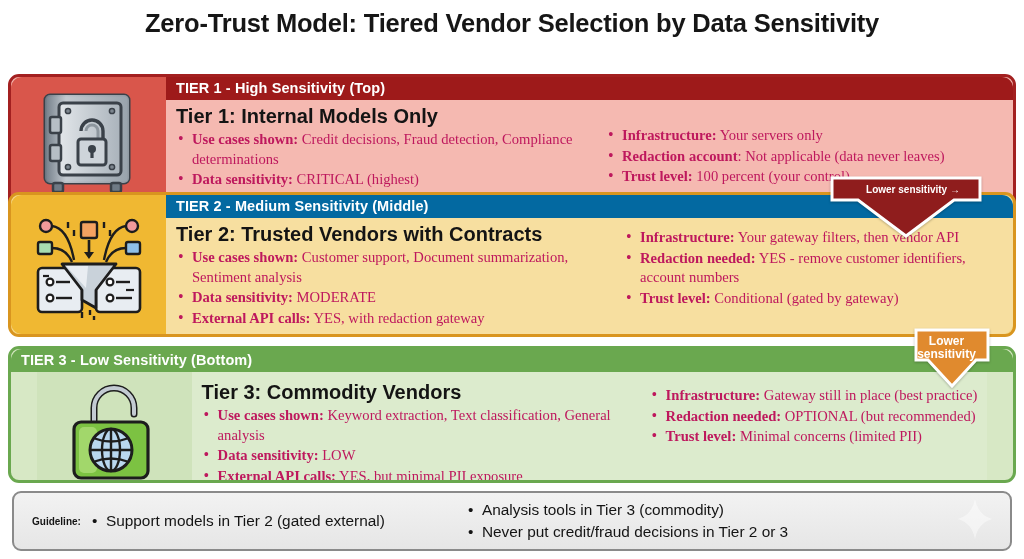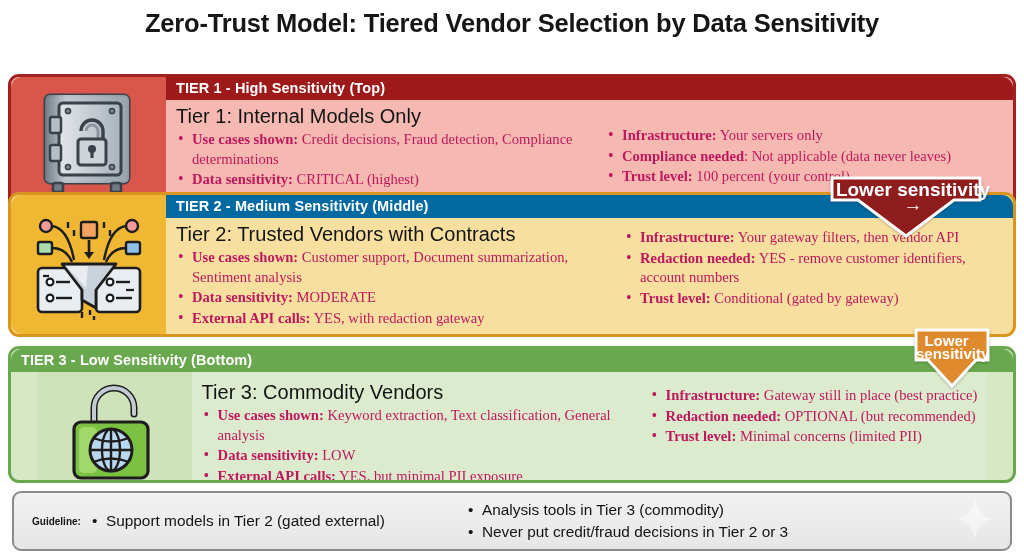--- a/index.html
+++ b/index.html
@@ -69,21 +69,21 @@
   .tier-body {
     flex: 1 1 auto;
     padding: 4px 10px 4px 10px;
     display: flex;
   }
   .body-left { flex: 0 0 430px; }
   .body-right { flex: 1 1 auto; padding-top: 22px; }
 
   .tier-title {
     font-size: 20px;
-    font-weight: normal;
+    font-weight: bold;
     color: #141414;
     line-height: 25px;
     margin-bottom: 1px;
     white-space: nowrap;
   }
   ul.bul { list-style: none; }
   ul.bul li {
     position: relative;
     padding-left: 16px;
     font-size: 14.6px;
@@ -151,26 +151,26 @@
     position: absolute;
     color: #ffffff;
     font-weight: bold;
     text-align: center;
     line-height: 12px;
     white-space: pre-line;
   }
   #arrow1 { left: 832px; top: 178px; width: 148px; height: 58px; }
   #arrow1 .alabel {
     left: 0; top: 4px; width: 162px;
-    font-size: 19px; line-height: 15px;
+    font-size: 10px; line-height: 15px;
   }
   #arrow2 { left: 916px; top: 330px; width: 72px; height: 56px; }
   #arrow2 .alabel {
     left: 0; top: 5px; width: 61px;
-    font-size: 15px; line-height: 12.5px;
+    font-size: 12px; line-height: 12.5px;
   }
 
   
   .guideline {
     position: absolute;
     left: 12px; top: 491px;
     width: 1000px; height: 60px;
     background: linear-gradient(180deg, #f2f2f2 0%, #e6e6e6 100%);
     border: 2px solid #8a8a8a;
     border-radius: 9px;
@@ -249,21 +249,21 @@
             <div class="tier-title">Tier 1:  Internal Models Only</div>
             <ul class="bul">
               <li><b>Use cases shown:</b><span> Credit decisions, Fraud detection, Compliance determinations</span></li>
               <li><b>Data sensitivity:</b><span> CRITICAL (highest)</span></li>
               <li><b>External API calls:</b><span> NONE</span></li>
             </ul>
           </div>
           <div class="body-right">
             <ul class="bul">
               <li><b>Infrastructure:</b><span> Your servers only</span></li>
-              <li><b>Compliance needed</b><span>: Not applicable (data never leaves)</span></li>
+              <li><b>Redaction account</b><span>: Not applicable (data never leaves)</span></li>
               <li><b>Trust level:</b><span> 100 percent (your control)</span></li>
             </ul>
           </div>
         </div>
       </div>
     </div>
   </div>
 
   <div class="arrow" id="arrow1">
     <svg width="148" height="58" viewBox="0 0 148 58">

